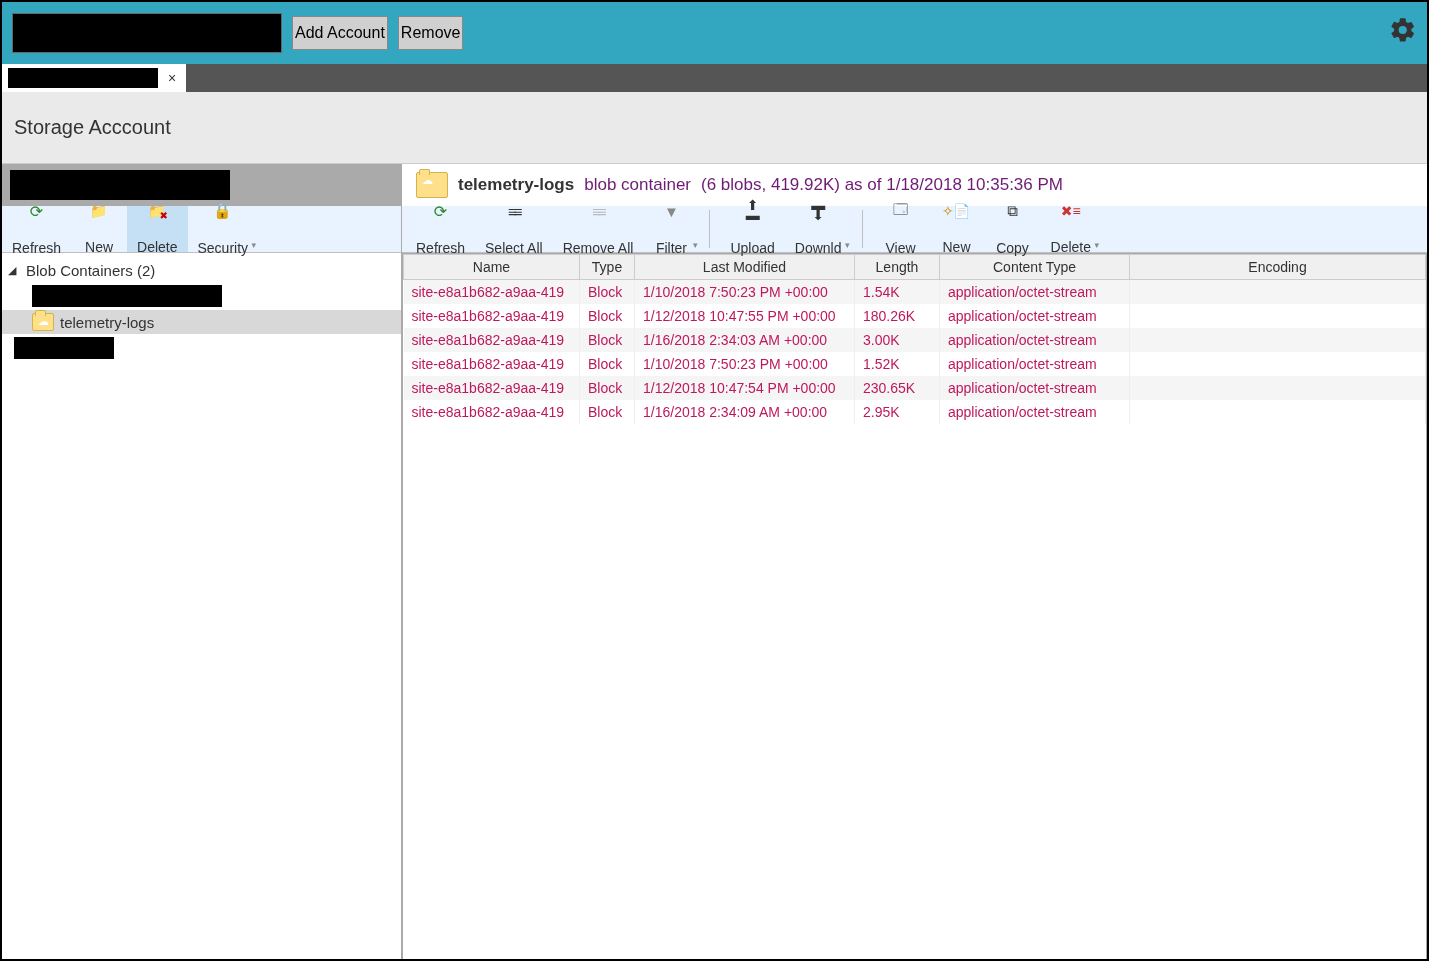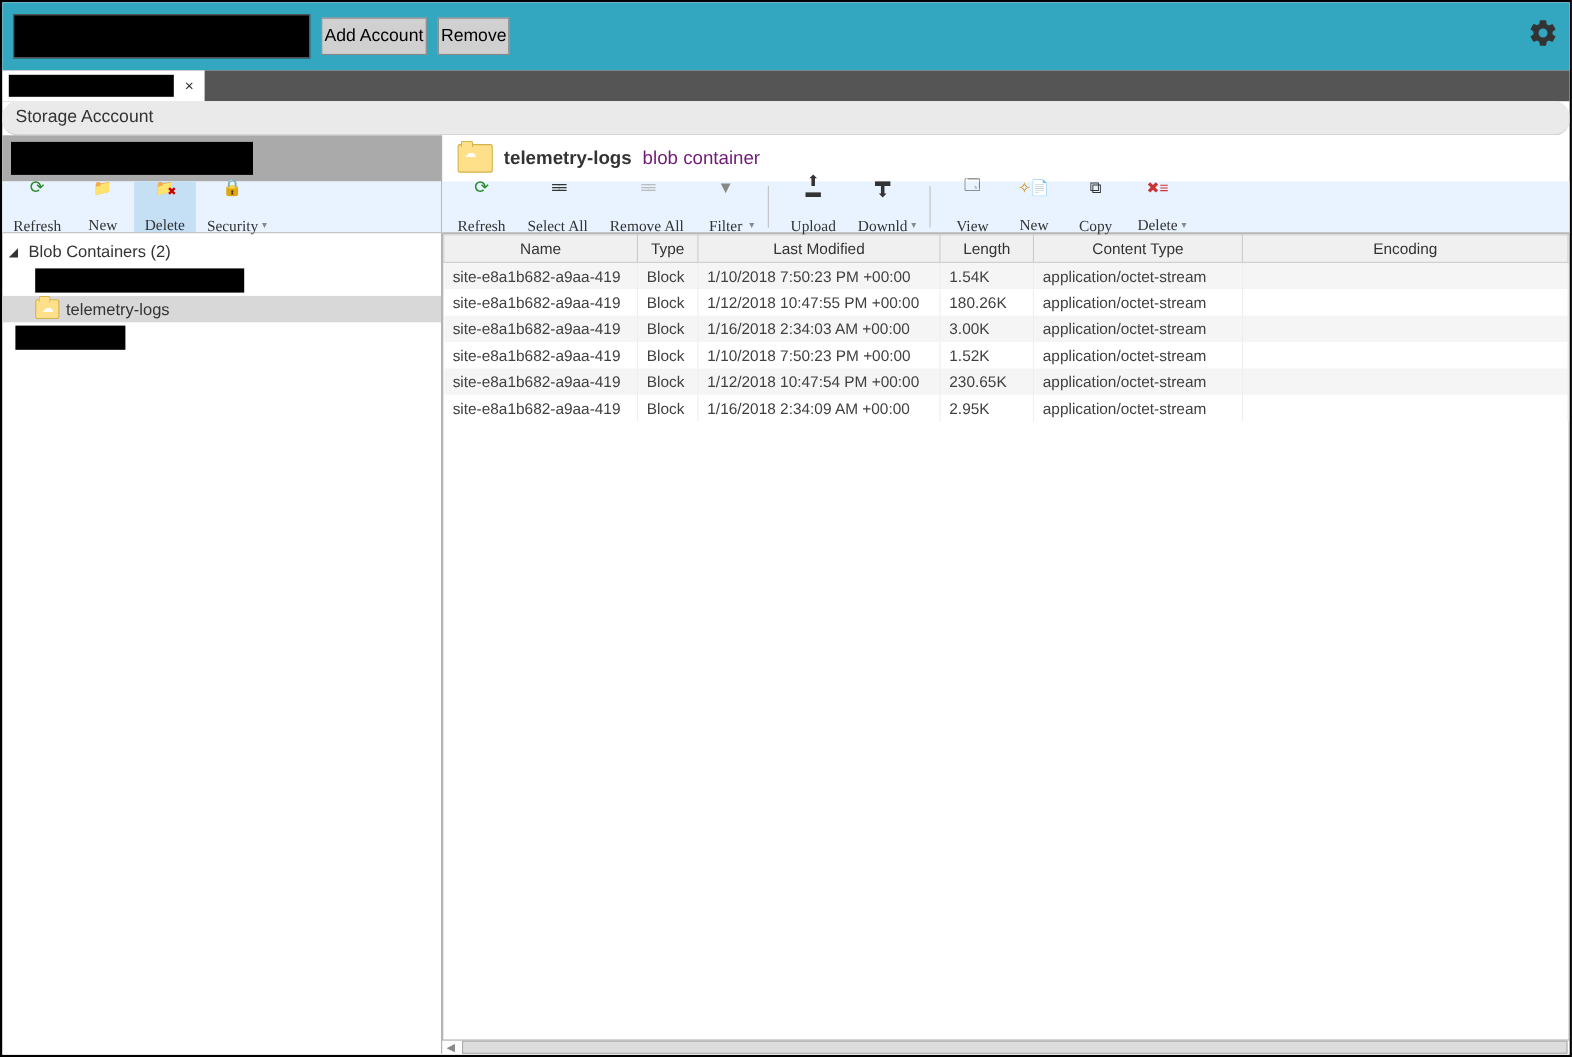--- a/index.html
+++ b/index.html
@@ -14,37 +14,37 @@
 .gear { color: #333; font-size: 26px; cursor: pointer; }
 .gear svg { width: 28px; height: 28px; }
 
 
 .tabstrip { background: #555; height: 28px; display: flex; align-items: stretch; }
 .tab { background: #fff; height: 28px; display: flex; align-items: center; padding: 0 6px; gap: 6px; }
 .tab .bb2 { width: 150px; height: 20px; }
 .tab .close { font-size: 14px; cursor: pointer; color: #333; padding: 0 4px; }
 
 
-.breadcrumb { background: #eaeaea; padding: 6px 12px; font-size: 16px; border-bottom: 1px solid #ccc; border-radius: 14px; }
+.breadcrumb { background: #eaeaea; padding: 24px 12px; font-size: 20px; border-bottom: 1px solid #ccc; }
 
 
 .main { display: flex; height: calc(100% - 62px - 28px - 32px); }
 .left { width: 400px; border-right: 1px solid #aaa; display: flex; flex-direction: column; }
 .right { flex: 1; display: flex; flex-direction: column; }
 
 
 .account-hdr { background: #aaa; height: 42px; display: flex; align-items: center; padding: 4px 8px; }
 .account-hdr .bb3 { width: 220px; height: 30px; }
 
 
 .toolbar { background: #e8f3ff; display: flex; border-bottom: 1px solid #c0c0c0; }
 .tb-btn { display: flex; flex-direction: column; align-items: center; justify-content: center; padding: 4px 10px; cursor: pointer; min-width: 56px; height: 46px; font-size: 14px; border-right: 0px solid transparent; position: relative; }
 .tb-btn.sel { background: #c5dff5; }
 .tb-btn .icon { height: 18px; display: flex; align-items: center; justify-content: center; }
-.tb-btn .lbl { margin-top: 20px; font-family: Liberation Serif, serif; }
+.tb-btn .lbl { margin-top: 20px; }
 .tb-sep { width: 1px; background: #c0c0c0; margin: 4px 4px; }
 .tb-drop { position: absolute; right: 2px; bottom: 2px; font-size: 9px; color: #888; }
 
 
 .tree { padding: 6px 0; font-size: 15px; }
 .tree-row { display: flex; align-items: center; padding: 3px 6px; gap: 6px; cursor: pointer; }
 .tree-row .caret { width: 12px; display: inline-block; font-size: 11px; }
 .tree-row.sel { background: #d8d8d8; }
 .tree-indent { padding-left: 30px; }
 .tree .bb4 { width: 190px; height: 22px; }
@@ -60,21 +60,21 @@
 .container-header .sub { color: #701a75; }
 
 
 .toolbar-right { display: flex; background: #e8f3ff; border-bottom: 1px solid #c0c0c0; gap: 6px; padding-left: 4px; }
 .tb-group { display: flex; }
 
 
 .tbl { flex: 1; overflow: auto; border: 1px solid #aaa; }
 .tbl table { border-collapse: collapse; width: 100%; font-size: 14px; }
 .tbl th { background: #f0f0f0; border: 1px solid #ccc; padding: 4px 8px; font-weight: normal; text-align: center; }
-.tbl td { padding: 4px 8px; border-right: 1px solid #eee; white-space: nowrap; color: #404040; }
+.tbl td { padding: 4px 8px; border-right: 1px solid #eee; white-space: nowrap; color: #be185d; }
 .tbl tr.odd { background: #fff; }
 .tbl tr.even { background: #f5f5f5; }
 .scroll-stub { height: 12px; background: #ddd; border: 1px solid #aaa; margin: 0 2px; }
 
 
 .i-refresh { color: #2a8a2a; font-size: 16px; }
 .i-new { color: #cc8a00; font-size: 14px; }
 .i-delete { font-size: 14px; position: relative; }
 .i-security { color: #cc8a00; font-size: 15px; }
 .i-lines { font-size: 15px; letter-spacing: -3px; }
@@ -154,20 +154,21 @@
         <div class="blackbox bb5"></div>
       </div>
     </div>
   </div>
 
   <div class="right">
     <div class="container-header">
       <span class="folder-cloud fc"></span>
       <span class="title">telemetry-logs</span>
       <span class="sub">blob container</span>
+      <span class="sub">(6 blobs, 419.92K) as of 1/18/2018 10:35:36 PM</span>
     </div>
 
     <div class="toolbar-right">
       <div class="tb-group">
         <div class="tb-btn">
           <span class="icon i-refresh">⟳</span>
           <span class="lbl">Refresh</span>
         </div>
         <div class="tb-btn">
           <span class="icon i-lines">≡≡</span>

